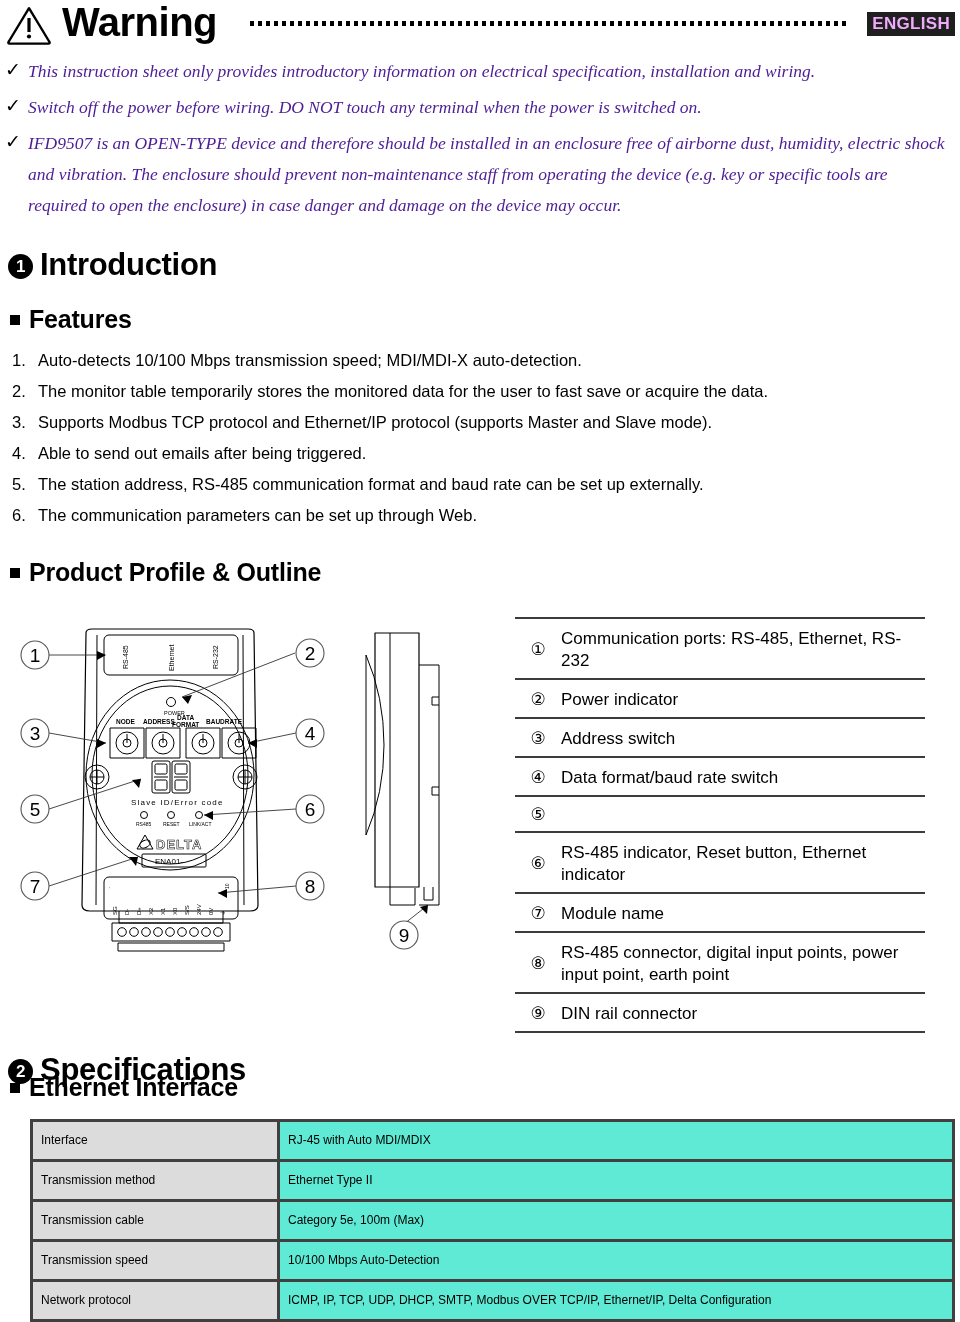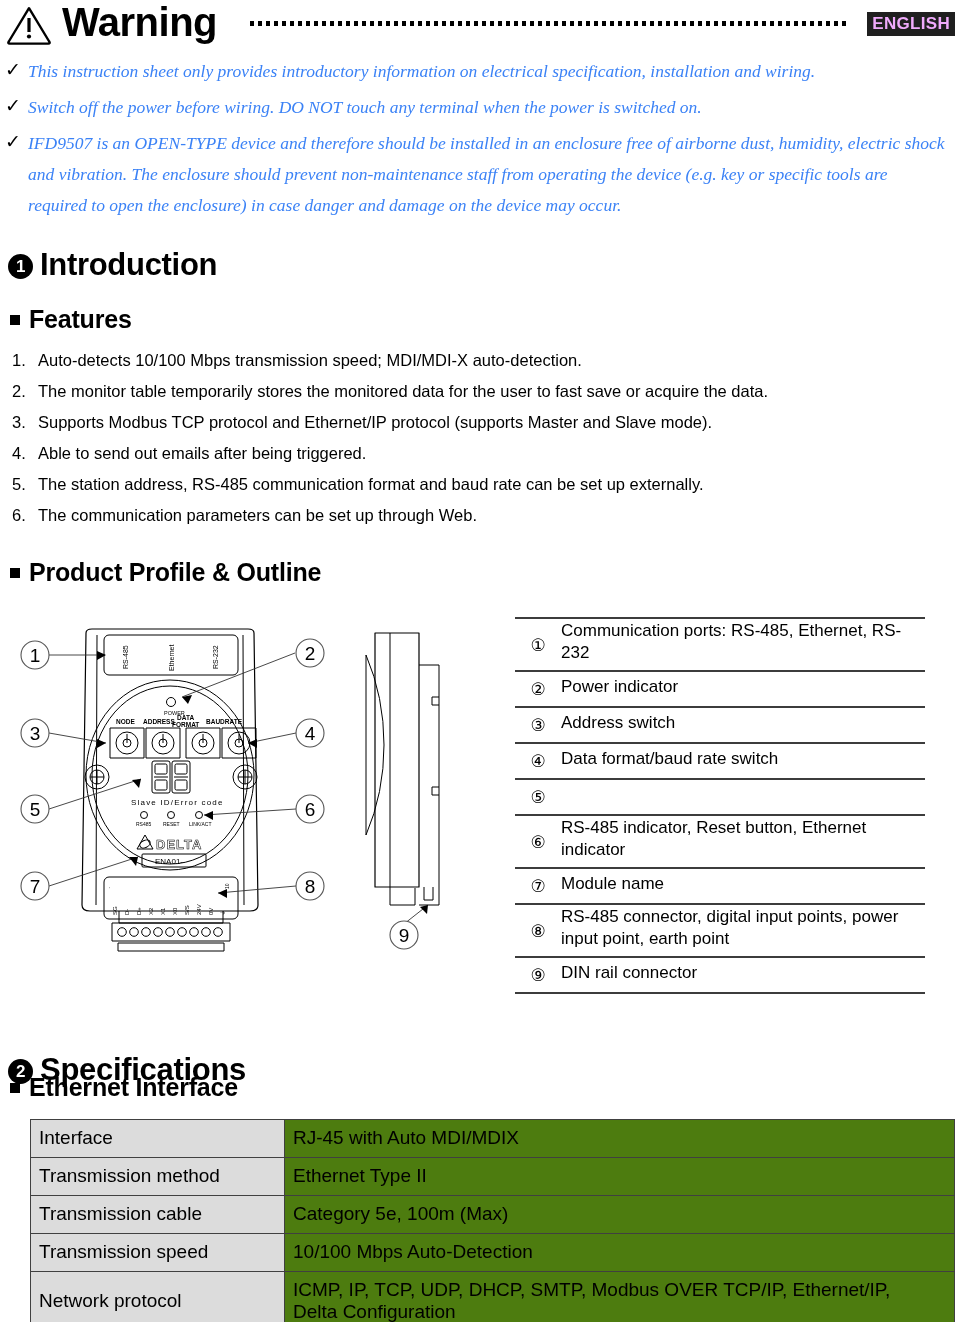--- a/index.html
+++ b/index.html
@@ -35,21 +35,21 @@
 
   
   .warn-list{position:absolute;left:0;top:56px;width:950px;}
   .wrow{position:relative;padding-left:28px;margin-bottom:5px;}
   .wcheck{
     position:absolute;left:5px;top:1px;
     font-size:19px;line-height:24px;font-family:"DejaVu Sans",sans-serif;
   }
   .wtext{
     font-family:"Liberation Serif", serif;font-style:italic;
-    font-size:17.5px;line-height:31px;color:#3b82f6;
+    font-size:17.5px;line-height:31px;color:#4c1d95;
   }
 
   
   .h-major{
     position:absolute;font-size:31px;font-weight:bold;line-height:34px;
     letter-spacing:-.3px;white-space:nowrap;
   }
   .h-major .numdot{
     display:inline-block;width:25px;height:25px;border-radius:50%;
     background:#000;color:#fff;font-size:17px;font-weight:bold;
@@ -79,34 +79,34 @@
   .legend{position:absolute;left:515px;top:617px;width:410px;}
   .lrow{
     display:flex;align-items:center;border-top:2px solid #3c3c3c;
     min-height:34px;
   }
   .lrow:last-child{border-bottom:2px solid #3c3c3c;}
   .lnum{
     width:46px;flex:0 0 46px;text-align:center;
     font-size:17px;line-height:20px;font-family:"DejaVu Sans",sans-serif;
   }
-  .ltxt{flex:1;font-size:17px;line-height:22px;padding:1px 2px 6px 0;}
+  .ltxt{flex:1;font-size:17px;line-height:22px;padding:9px 2px 6px 0;}
 
   
   .spec-tbl{
     position:absolute;left:30px;top:1119px;width:925px;
     border-collapse:collapse;table-layout:fixed;
   }
   .spec-tbl td{
-    border:1px solid #404040;
-    font-size:19px;line-height:22px;padding:7px 17px 8px 8px;
+    border:3px solid #404040;
+    font-size:12px;line-height:22px;padding:7px 8px 8px 8px;
     vertical-align:middle;
   }
   .spec-tbl td.k{width:228px;background:#dcdcdc;}
-  .spec-tbl td.v{background:#4d7c0f;}
+  .spec-tbl td.v{background:#5eead4;}
 </style>
 </head>
 <body>
 
 <div class="page">
 
   <div class="warn-head">
     <svg class="warn-tri" viewBox="0 0 46 40">
       <path d="M23 3.2 L43.2 36.5 Q44.6 38.6 42.2 38.6 L3.8 38.6 Q1.4 38.6 2.8 36.5 Z" fill="none" stroke="#000" stroke-width="2.4" stroke-linejoin="round"></path>
       <rect x="21.4" y="13" width="3.2" height="14" fill="#000"></rect>

